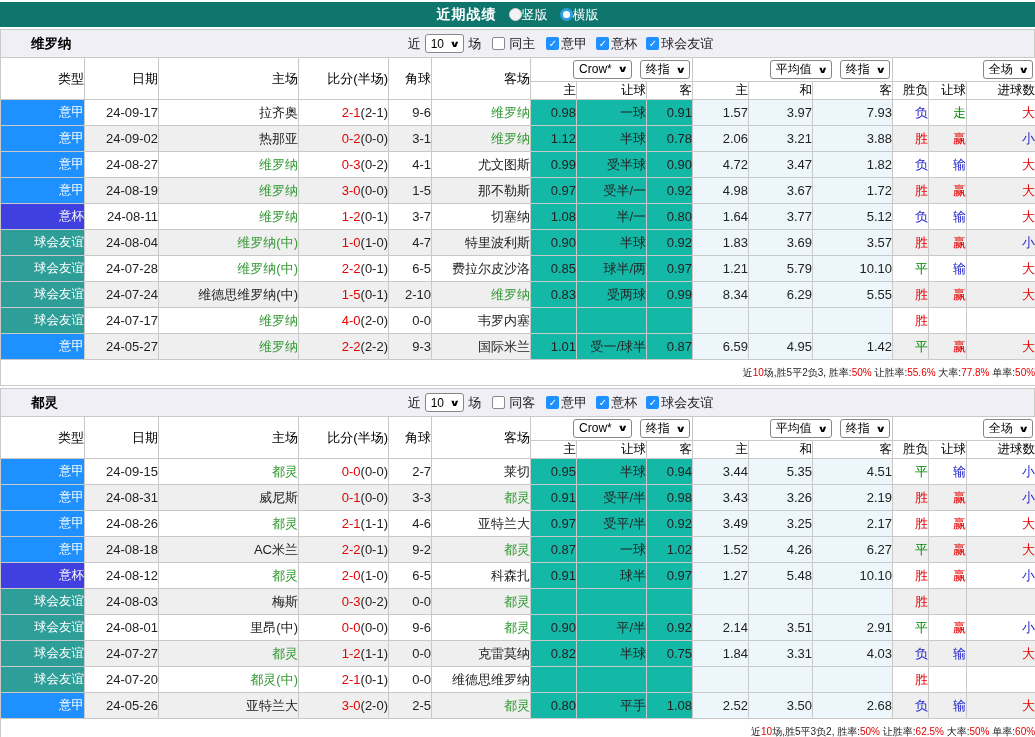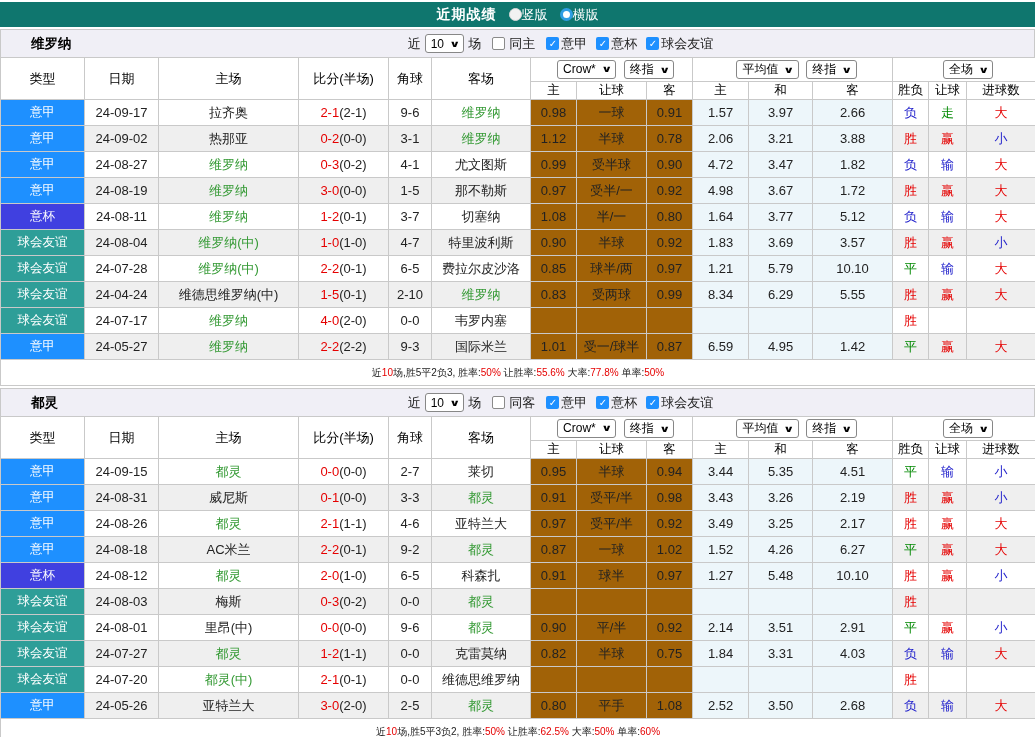--- a/index.html
+++ b/index.html
@@ -23,31 +23,31 @@
   .filters .lbl{margin:0 2px;}
   .sel-box{display:inline-flex;align-items:center;gap:7px;border:1px solid #878787;border-radius:3px;
     background:#fff;height:19px;padding:0 5px;font-size:12px;color:#000;box-sizing:border-box;cursor:default;}
   .sel-box .arrow{font-size:9px;font-weight:bold;transform:scaleX(1.5);}
   .cb{box-sizing:border-box;width:13px;height:13px;border-radius:2px;display:inline-flex;
     align-items:center;justify-content:center;margin-left:7px;cursor:default;}
   .cb.on{background:#1e90ff;color:#fff;font-size:10px;font-weight:bold;line-height:13px;}
   .cb.off{background:#fff;border:1px solid #8a8a8a;}
 
   
-  table{width:1035px;border-collapse:collapse;table-layout:fixed;text-align:center;font-size:13px;}
+  table{width:1035px;border-collapse:collapse;table-layout:fixed;text-align:right;font-size:13px;}
   th,td{border:1px solid #c9c9c9;padding:0;overflow:hidden;white-space:nowrap;}
   thead th{font-weight:normal;background:#fff;color:#000;}
   tr.group-row th{height:23px;}
   tr.sub-row th{height:17px;font-size:12.5px;}
   .group-cell{vertical-align:middle;padding-left:8px;}
   .group-cell .sel-box{margin:0 2px;}
   tbody td{height:25px;}
   tbody tr.alt td.plain{background:#efefef;}
   td.plain{background:#fff;}
-  td.warm{background:#a16207;}
+  td.warm{background:#14b8a6;}
   td.cool{background:#edf6fa;}
   .type-cell{color:#fff;font-size:12.5px;}
   .t-yijia{background:#1e90ff;}
   .t-yibei{background:#4040e0;}
   .t-youyi{background:#2e9e98;}
   .tg{color:#339933;}
   .ft{color:#e50000;}
   .ht{color:#222;}
   .red{color:#e50000;}
   .blue{color:#2323cc;}
@@ -167,21 +167,21 @@
     <td class="plain">24-09-17</td>
     <td class="plain">拉齐奥</td>
     <td class="plain"><span class="ft">2-1</span><span class="ht">(2-1)</span></td>
     <td class="plain">9-6</td>
     <td class="plain tg">维罗纳</td>
     <td class="warm">0.98</td>
     <td class="warm">一球</td>
     <td class="warm">0.91</td>
     <td class="cool">1.57</td>
     <td class="cool">3.97</td>
-    <td class="cool">2.66</td>
+    <td class="cool">7.93</td>
     <td class="plain blue">负</td>
     <td class="plain green">走</td>
     <td class="plain red">大</td>
   </tr>
         <tr class="alt">
     <td class="type-cell t-yijia">意甲</td>
     <td class="plain">24-09-02</td>
     <td class="plain">热那亚</td>
     <td class="plain"><span class="ft">0-2</span><span class="ht">(0-0)</span></td>
     <td class="plain">3-1</td>
@@ -276,21 +276,21 @@
     <td class="warm">0.97</td>
     <td class="cool">1.21</td>
     <td class="cool">5.79</td>
     <td class="cool">10.10</td>
     <td class="plain green">平</td>
     <td class="plain blue">输</td>
     <td class="plain red">大</td>
   </tr>
         <tr class="alt">
     <td class="type-cell t-youyi">球会友谊</td>
-    <td class="plain">24-04-24</td>
+    <td class="plain">24-07-24</td>
     <td class="plain">维德思维罗纳(中)</td>
     <td class="plain"><span class="ft">1-5</span><span class="ht">(0-1)</span></td>
     <td class="plain">2-10</td>
     <td class="plain tg">维罗纳</td>
     <td class="warm">0.83</td>
     <td class="warm">受两球</td>
     <td class="warm">0.99</td>
     <td class="cool">8.34</td>
     <td class="cool">6.29</td>
     <td class="cool">5.55</td>

